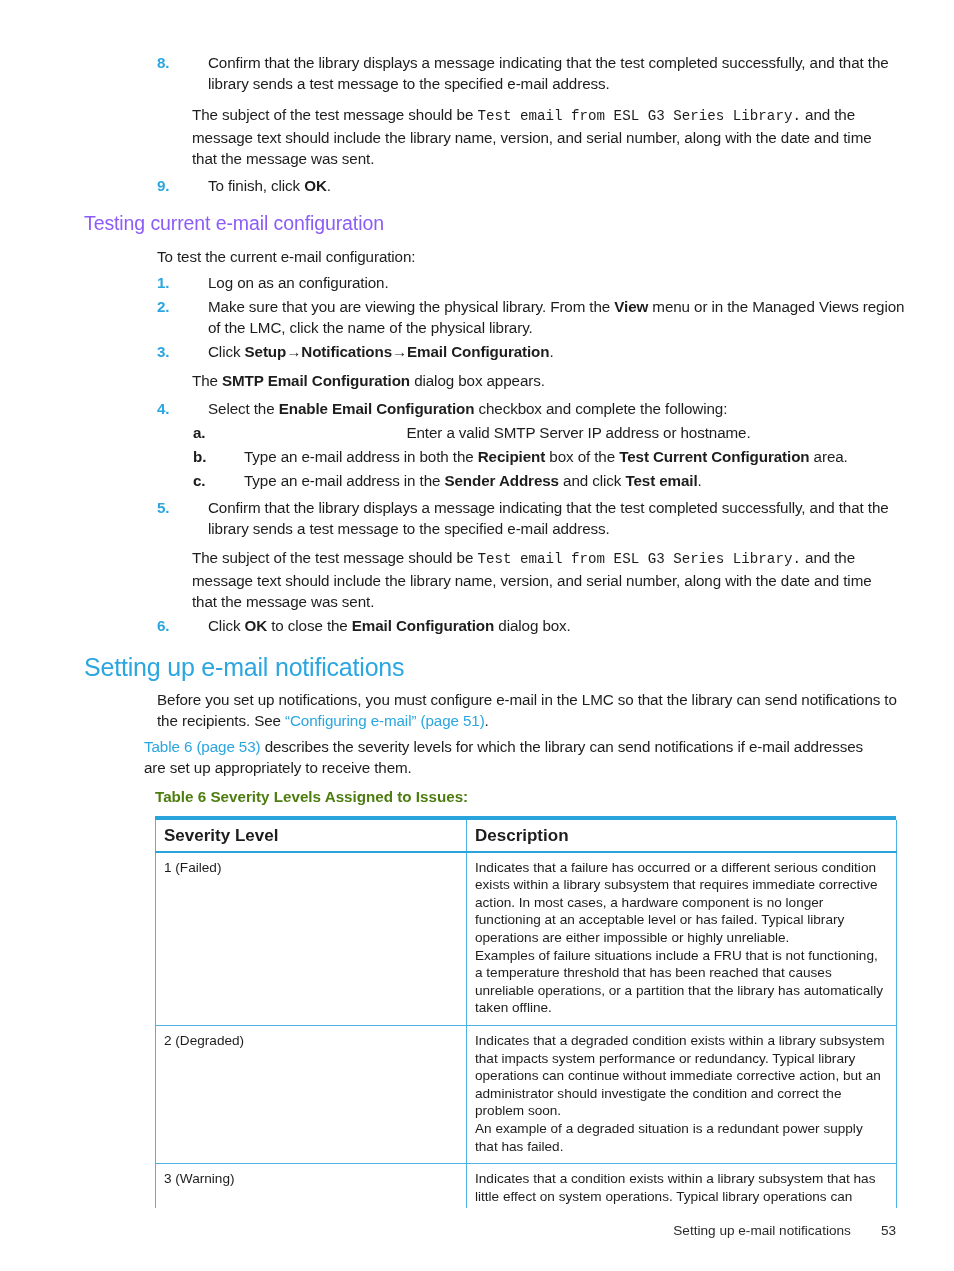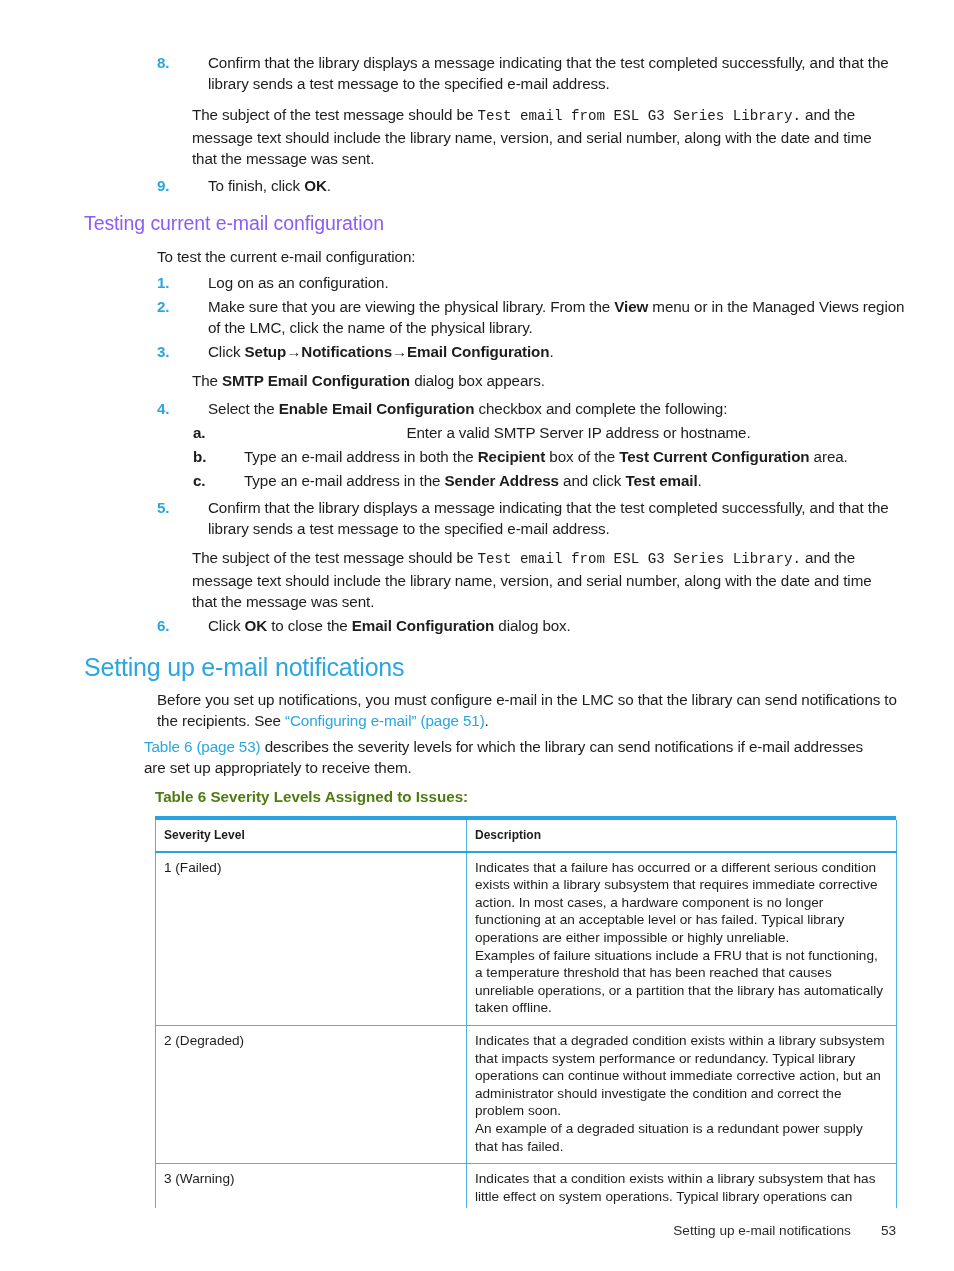--- a/index.html
+++ b/index.html
@@ -107,21 +107,21 @@
     vertical-align: top;
     padding: 6px 8px 8px 8px;
     font-size: 13.6px;
     line-height: 17.6px;
     color: #1d1d1d;
     text-align: left;
   }
   table.grid thead th {
     border-bottom: 2px solid #29a3dc;
     font-weight: bold;
-    font-size: 12px;
+    font-size: 17px;
     padding-top: 7px;
     padding-bottom: 6px;
   }
   table.grid .col-sev { width: 311px; }
   table.grid .col-desc { width: 430px; }
   .cell-para { margin: 0; }
 
   
   .tbl-clip {
     position: absolute;

